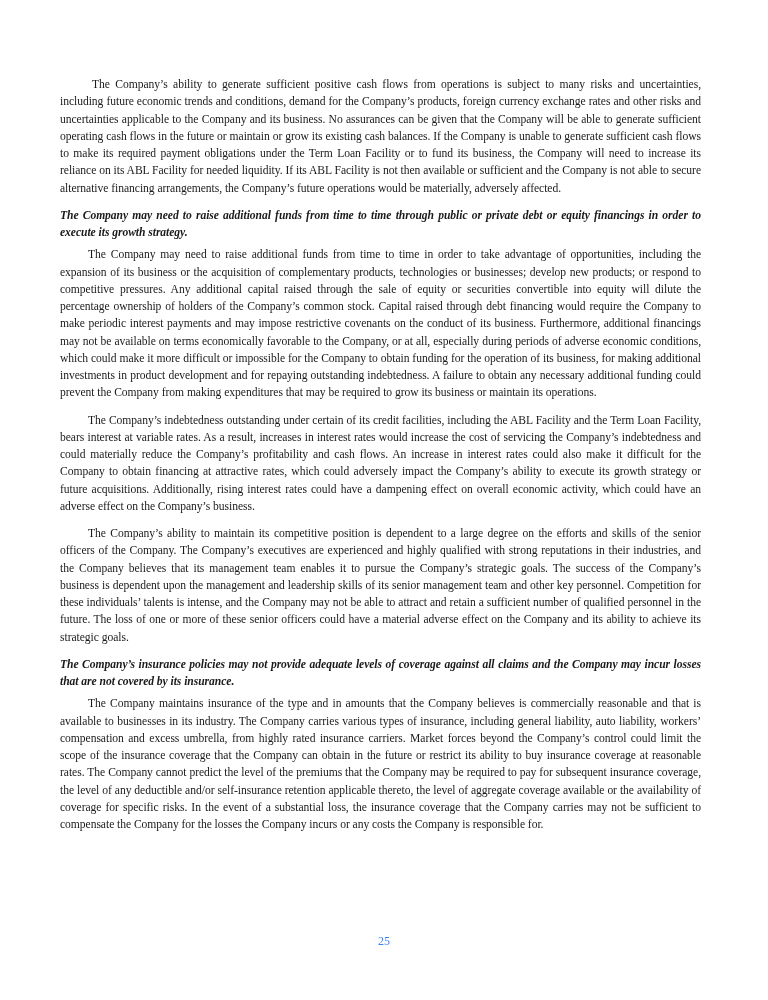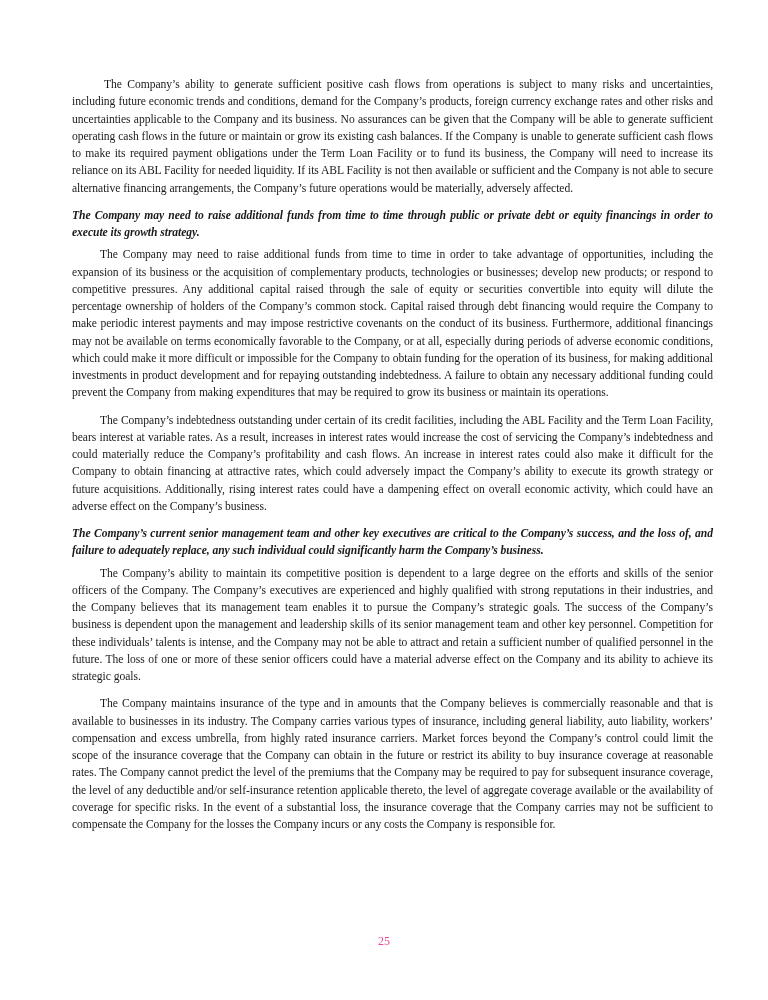--- a/index.html
+++ b/index.html
@@ -10,21 +10,21 @@
     body {
       width: 768px;
       height: 1000px;
       position: relative;
       overflow: hidden;
       font-family: "Liberation Serif", "DejaVu Serif", serif;
       color: #1a1a1a;
     }
     .page {
       position: absolute;
-      left: 72px;
+      left: 60px;
       top: 76px;
       width: 641px;
     }
     .para {
       font-size: 11.6px;
       line-height: 17.25px;
       text-align: justify;
       text-indent: 28px;
       margin: 0 0 10px 0;
       letter-spacing: -0.05px;
@@ -42,41 +42,41 @@
       letter-spacing: -0.05px;
     }
     .page-number {
       position: absolute;
       top: 934px;
       left: 0;
       width: 768px;
       text-align: center;
       font-size: 12px;
       font-family: "Liberation Serif", "DejaVu Serif", serif;
-      color: #ec4899;
+      color: #3b82f6;
     }
   </style>
 </head>
 <body>
 
 <div class="page">
   <p class="para first">The Company’s ability to generate sufficient positive cash flows from operations is subject to many risks and uncertainties, including future economic trends and conditions, demand for the Company’s products, foreign currency exchange rates and other risks and uncertainties applicable to the Company and its business. No assurances can be given that the Company will be able to generate sufficient operating cash flows in the future or maintain or grow its existing cash balances. If the Company is unable to generate sufficient cash flows to make its required payment obligations under the Term Loan Facility or to fund its business, the Company will need to increase its reliance on its ABL Facility for needed liquidity. If its ABL Facility is not then available or sufficient and the Company is not able to secure alternative financing arrangements, the Company’s future operations would be materially, adversely affected.</p>
 
   <div>
     <p class="heading">The Company may need to raise additional funds from time to time through public or private debt or equity financings in order to execute its growth strategy.</p>
     <p class="para">The Company may need to raise additional funds from time to time in order to take advantage of opportunities, including the expansion of its business or the acquisition of complementary products, technologies or businesses; develop new products; or respond to competitive pressures.  Any additional capital raised through the sale of equity or securities convertible into equity will dilute the percentage ownership of holders of the Company’s common stock. Capital raised through debt financing would require the Company to make periodic interest payments and may impose restrictive covenants on the conduct of its business. Furthermore, additional financings may not be available on terms economically favorable to the Company, or at all, especially during periods of adverse economic conditions, which could make it more difficult or impossible for the Company to obtain funding for the operation of its business, for making additional investments in product development and for repaying outstanding indebtedness.  A failure to obtain any necessary additional funding could prevent the Company from making expenditures that may be required to grow its business or maintain its operations.</p>
   </div>
 
   <div>
     <p class="para">The Company’s indebtedness outstanding under certain of its credit facilities, including the ABL Facility and the Term Loan Facility, bears interest at variable rates. As a result, increases in interest rates would increase the cost of servicing the Company’s indebtedness and could materially reduce the Company’s profitability and cash flows. An increase in interest rates could also make it difficult for the Company to obtain financing at attractive rates, which could adversely impact the Company’s ability to execute its growth strategy or future acquisitions. Additionally, rising interest rates could have a dampening effect on overall economic activity, which could have an adverse effect on the Company’s business.</p>
   </div>
 
   <div>
-    <p class="heading">The Company’s current senior management team and other key executives are critical to the Company’s success, and the loss of, and failure to adequately replace, any such individual could significantly harm the Company’s business.</p>
     <p class="para">The Company’s ability to maintain its competitive position is dependent to a large degree on the efforts and skills of the senior officers of the Company. The Company’s executives are experienced and highly qualified with strong reputations in their industries, and the Company believes that its management team enables it to pursue the Company’s strategic goals. The success of the Company’s business is dependent upon the management and leadership skills of its senior management team and other key personnel. Competition for these individuals’ talents is intense, and the Company may not be able to attract and retain a sufficient number of qualified personnel in the future. The loss of one or more of these senior officers could have a material adverse effect on the Company and its ability to achieve its strategic goals.</p>
   </div>
 
   <div>
+    <p class="heading">The Company’s insurance policies may not provide adequate levels of coverage against all claims and the Company may incur losses that are not covered by its insurance.</p>
     <p class="para">The Company maintains insurance of the type and in amounts that the Company believes is commercially reasonable and that is available to businesses in its industry. The Company carries various types of insurance, including general liability, auto liability, workers’ compensation and excess umbrella, from highly rated insurance carriers. Market forces beyond the Company’s control could limit the scope of the insurance coverage that the Company can obtain in the future or restrict its ability to buy insurance coverage at reasonable rates. The Company cannot predict the level of the premiums that the Company may be required to pay for subsequent insurance coverage, the level of any deductible and/or self-insurance retention applicable thereto, the level of aggregate coverage available or the availability of coverage for specific risks.  In the event of a substantial loss, the insurance coverage that the Company carries may not be sufficient to compensate the Company for the losses the Company incurs or any costs the Company is responsible for.</p>
   </div>
 </div>
 
 <div class="page-number">25</div>
 
 </body></html>

